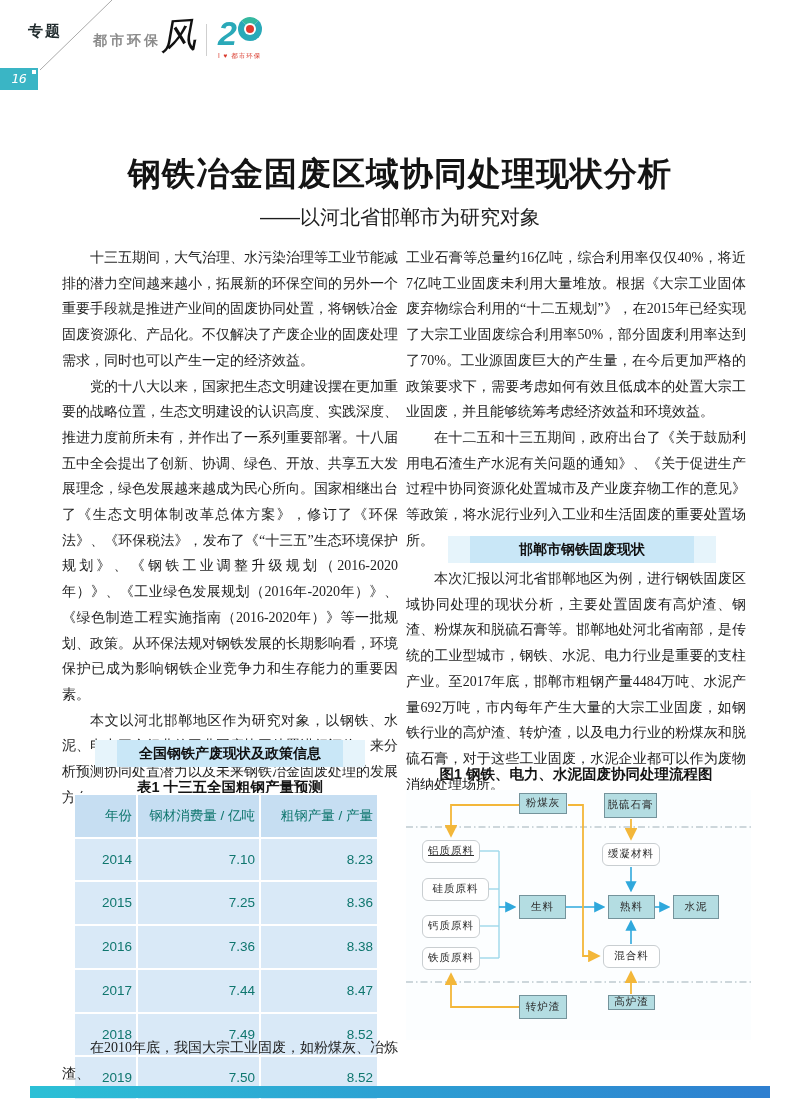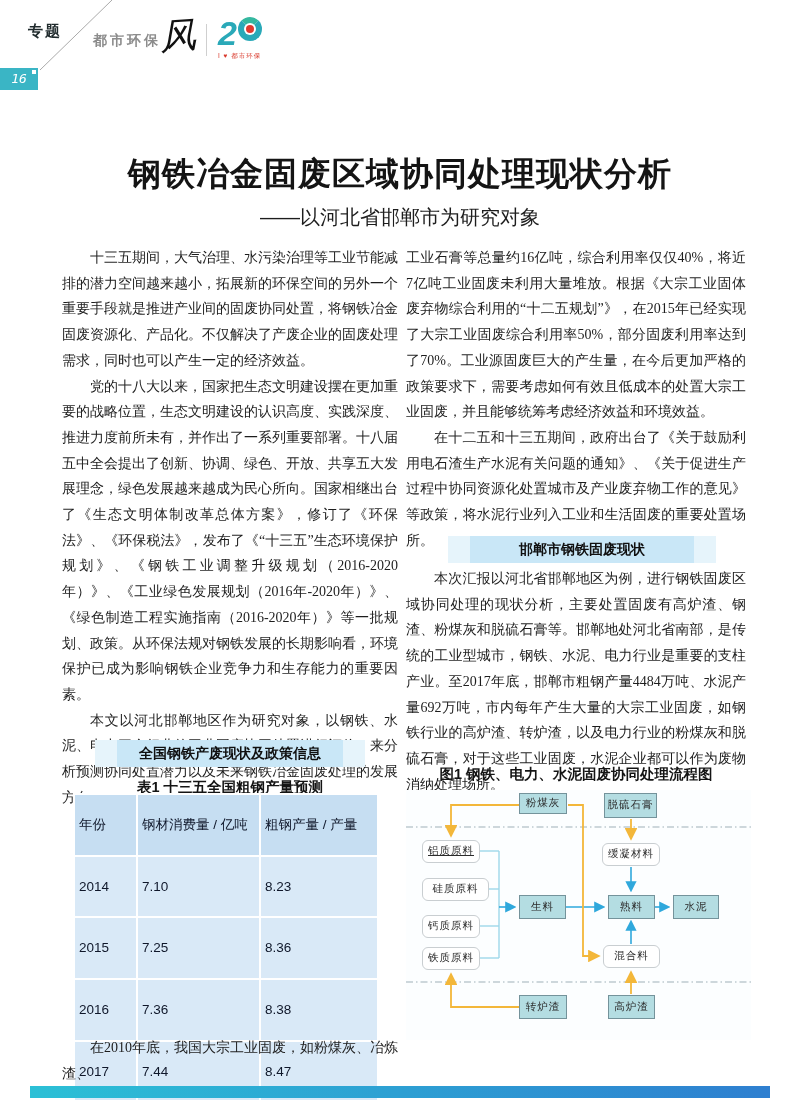--- a/index.html
+++ b/index.html
@@ -50,22 +50,22 @@
   .ribbon { height:27px; line-height:27px; text-align:center; font-size:14px; font-weight:bold;
             color:#101010; font-family:"Liberation Sans","DejaVu Sans",sans-serif; text-indent:0;
             background:linear-gradient(90deg,#e6f4fb 0,#e6f4fb 22px,#c9e7f7 22px,
                        #c9e7f7 calc(100% - 22px),#e6f4fb calc(100% - 22px),#e6f4fb 100%); }
 
   
   .tbl-title { width:336px; text-align:center; font-size:14.5px; font-weight:bold; text-indent:0;
                font-family:"Liberation Sans","DejaVu Sans",sans-serif; color:#141414; }
   table.t1 { border-collapse:separate; border-spacing:2px; background:#fff;
              font-family:"Liberation Sans","DejaVu Sans",sans-serif; }
-  table.t1 td, table.t1 th { background:#d9e9f7; text-align:left; vertical-align:middle;
-             height:23px; font-size:13.5px; color:#0f172a; font-weight:normal; padding:17px 4px; }
+  table.t1 td, table.t1 th { background:#d9e9f7; text-align:right; vertical-align:middle;
+             height:23px; font-size:13.5px; color:#0f766e; font-weight:normal; padding:8px 4px; }
   table.t1 th { background:#c6def2; }
   .cw0 { width:61px; } .cw1 { width:121px; } .cw2 { width:116px; }
 
   
   .fig-caption { width:340px; text-align:center; font-size:14.5px; font-weight:bold; text-indent:0;
                  color:#141414; font-family:"Liberation Sans","DejaVu Sans",sans-serif; }
   .fig { width:345px; height:250px; background:#fcfeff; }
   .fig svg { position:absolute; left:0; top:0; }
   .node { position:absolute; display:flex; align-items:center; justify-content:center;
           font-size:10.5px; color:#2b2b2b; text-indent:0; line-height:1;
@@ -209,18 +209,18 @@
       <div class="node round" style="left:16px;  top:50px;  width:58px; height:23px;text-decoration:underline;">铝质原料</div>
       <div class="node round" style="left:16px;  top:88px;  width:67px; height:23px;">硅质原料</div>
       <div class="node round" style="left:16px;  top:125px; width:58px; height:23px;">钙质原料</div>
       <div class="node round" style="left:16px;  top:157px; width:58px; height:23px;">铁质原料</div>
       <div class="node round" style="left:196px; top:53px;  width:58px; height:23px;">缓凝材料</div>
       <div class="node fill" style="left:113px; top:105px; width:47px; height:24px;">生料</div>
       <div class="node fill" style="left:202px; top:105px; width:47px; height:24px;">熟料</div>
       <div class="node fill" style="left:267px; top:105px; width:46px; height:24px;">水泥</div>
       <div class="node round" style="left:197px; top:155px; width:57px; height:23px;">混合料</div>
       <div class="node fill" style="left:113px; top:205px; width:48px; height:24px;">转炉渣</div>
-      <div class="node fill" style="left:202px; top:205px; width:47px; height:24px;">高炉渣</div>
+      <div class="node fill" style="left:202px; top:205px; width:47px; height:15px;">高炉渣</div>
     </div>
   </div>
 
   <div class="footer-bar"></div>
 </div>
 
 </body></html>

